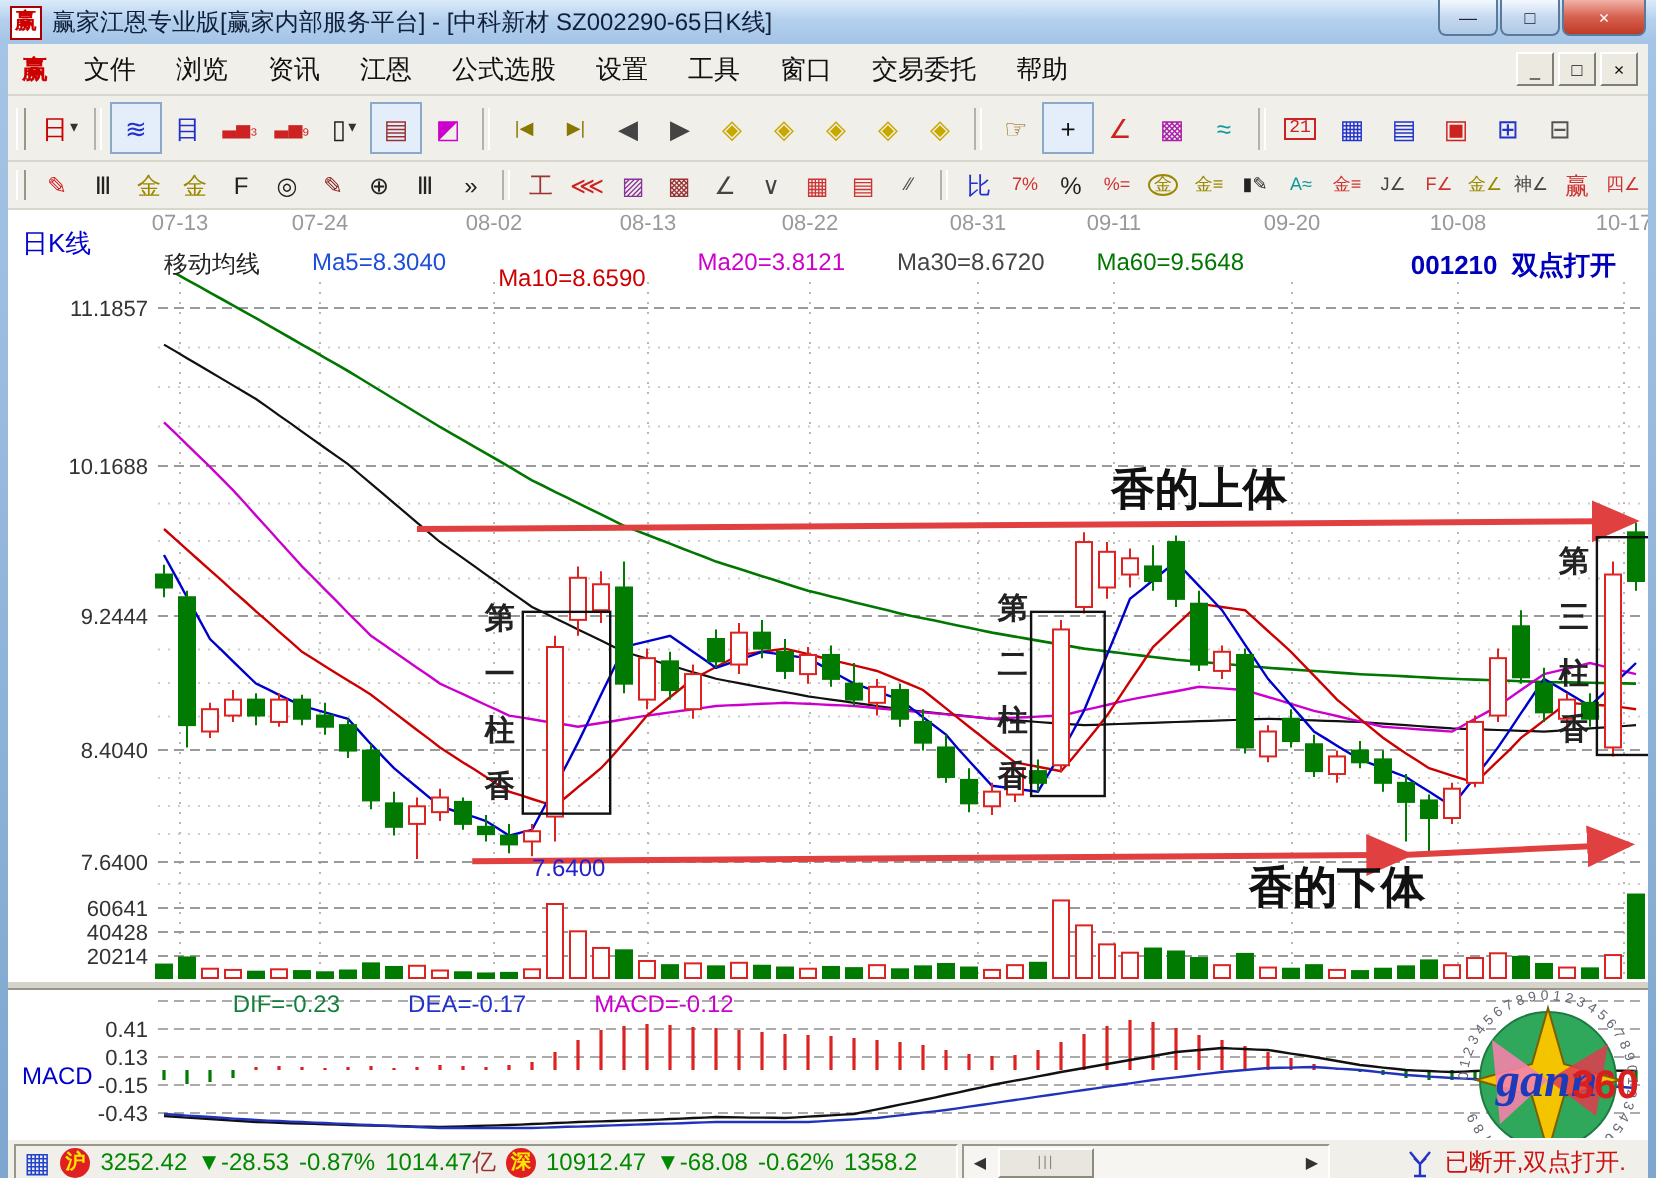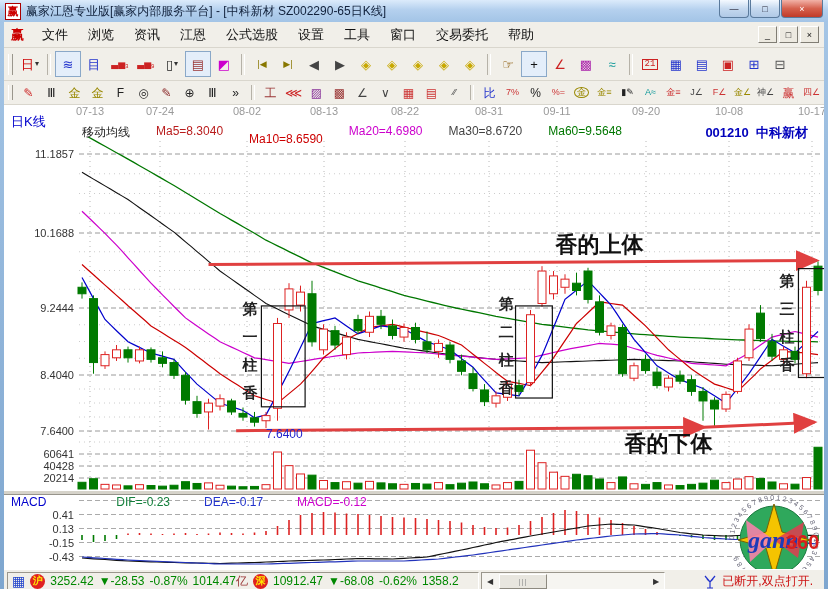--- a/index.html
+++ b/index.html
@@ -32,21 +32,21 @@
   .tbtn.boxed span{border:1px solid #cc2222;padding:0 2px;font-size:9px;}
   .tbtn.round span{border:1px solid currentColor;border-radius:50%;padding:0 2px;font-size:9px;}
   .tbsep{width:2px;height:70%;border-left:1px solid #b6b2a8;border-right:1px solid #fff;margin:0 4px;flex:none;}
   
   .content{position:relative;height:464px;flex:none;background:#fff;overflow:hidden;}
   .content svg{position:absolute;left:0;top:0;}
   .kline-label{position:absolute;top:8px;left:7px;color:#0000cc;font-size:13px;}
   .ma-row{position:absolute;top:19px;left:78px;display:flex;gap:26px;font-size:12px;white-space:nowrap;}
   .stock-id{position:absolute;top:19px;right:16px;font-size:13px;color:#0000bb;font-weight:bold;}
   .macd-row{position:absolute;top:390px;left:7px;font-size:12px;display:flex;white-space:nowrap;}
-  .macd-row .pane-label{color:#0000cc;margin-right:70px;}
+  .macd-row .pane-label{color:#0000cc;margin-right:70px;margin-top:36px;}
   .macd-row span{margin-right:34px;}
   
   .statusbar{height:22px;flex:none;display:flex;align-items:center;background:#f1efe9;border-top:1px solid #fff;padding:0 3px;font-size:12px;gap:2px;}
   .sb-seg{height:18px;border:1px solid;border-color:#9a968c #fff #fff #9a968c;display:flex;align-items:center;padding:0 4px;gap:5px;box-sizing:border-box;white-space:nowrap;}
   .idx{color:#008800;}
   .unit{color:#993333;}
   .badge{width:15px;height:15px;border-radius:50%;background:#e02020;color:#ffe800;font-size:10px;font-weight:bold;display:flex;align-items:center;justify-content:center;flex:none;}
   .grid-ic{color:#2244cc;font-size:14px;}
   .sb-scroll{width:182px;height:17px;position:relative;border:1px solid;border-color:#9a968c #fff #fff #9a968c;background:#f6f5f1;flex:none;display:flex;align-items:center;}
   .sc-btn{width:16px;height:100%;display:flex;align-items:center;justify-content:center;font-size:8px;color:#333;}
@@ -666,29 +666,29 @@
             <polygon points="770,498 778,526 806,534 778,542 770,570 762,542 734,534 762,526" fill="#f5c400" stroke="#7a6000" stroke-width="1"></polygon>
             <polygon points="742,514 770,534 746,556" fill="rgba(245,130,170,0.9)"></polygon>
             <polygon points="770,534 800,516 794,552" fill="rgba(225,60,80,0.85)"></polygon>
             <text x="744" y="542" font-size="24" font-style="italic" font-weight="bold" fill="#1d3bb8" font-family="&quot;Liberation Serif&quot;,serif">gann</text>
             <text x="782" y="543" font-size="20" font-weight="bold" fill="#d81e1e">360</text>
           </g>
         </svg>
       <div class="kline-label">日K线</div>
       <div class="ma-row" id="ma-row">
           <span style="color: rgb(34, 34, 34);">移动均线</span>
-          <span style="color: #b91c1c;">Ma5=8.3040</span>
+          <span style="color: #1d4ed8;">Ma5=8.3040</span>
           <span style="color: rgb(204, 0, 0); margin-top: 8px;">Ma10=8.6590</span>
-          <span style="color: rgb(204, 0, 204);">Ma20=4.6980</span>
+          <span style="color: rgb(204, 0, 204);">Ma20=3.8121</span>
           <span style="color: rgb(68, 68, 68);">Ma30=8.6720</span>
           <span style="color: rgb(0, 119, 0);">Ma60=9.5648</span>
         </div>
       <div class="stock-id">
         <span>001210</span>&nbsp;
-        <span>中科新材</span>
+        <span>双点打开</span>
       </div>
       <div class="macd-row">
         <span class="pane-label">MACD</span>
         <span id="macd-items" style="display:flex">
             <span style="color: #15803d;">DIF=-0.23</span>
             <span style="color: rgb(34, 51, 204);">DEA=-0.17</span>
             <span style="color: rgb(204, 0, 204);">MACD=-0.12</span>
           </span>
       </div>
     </div>

